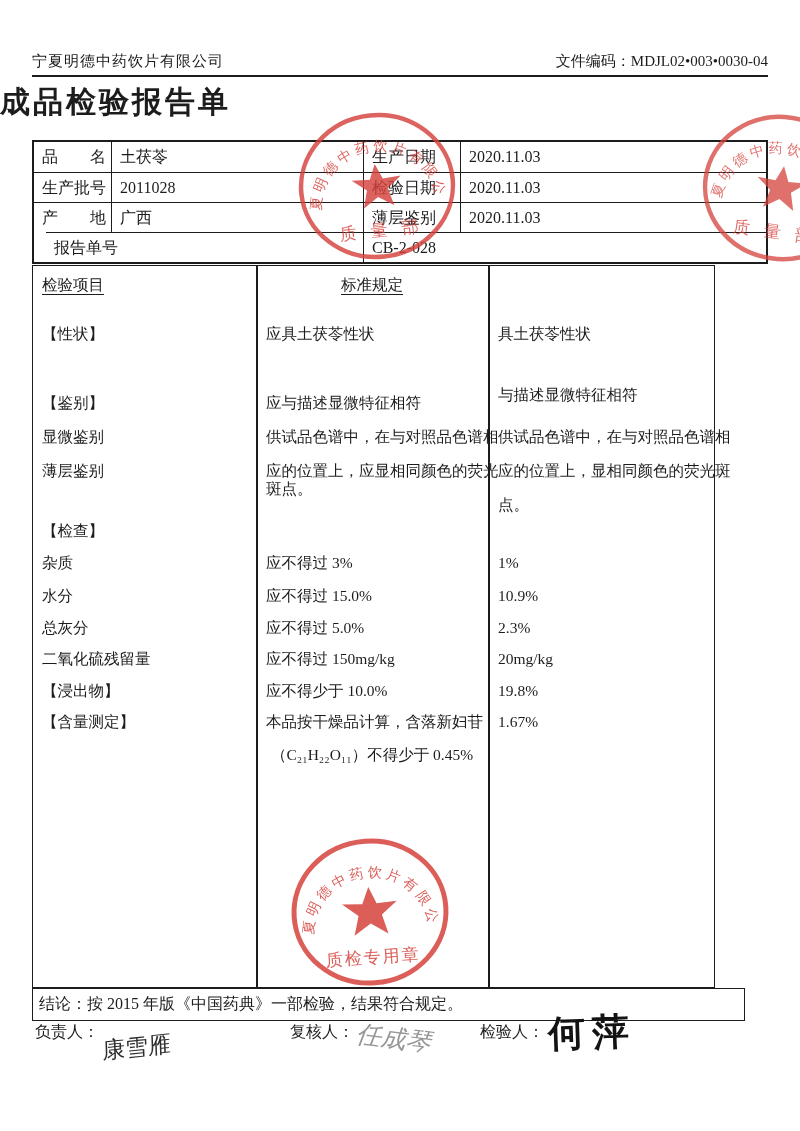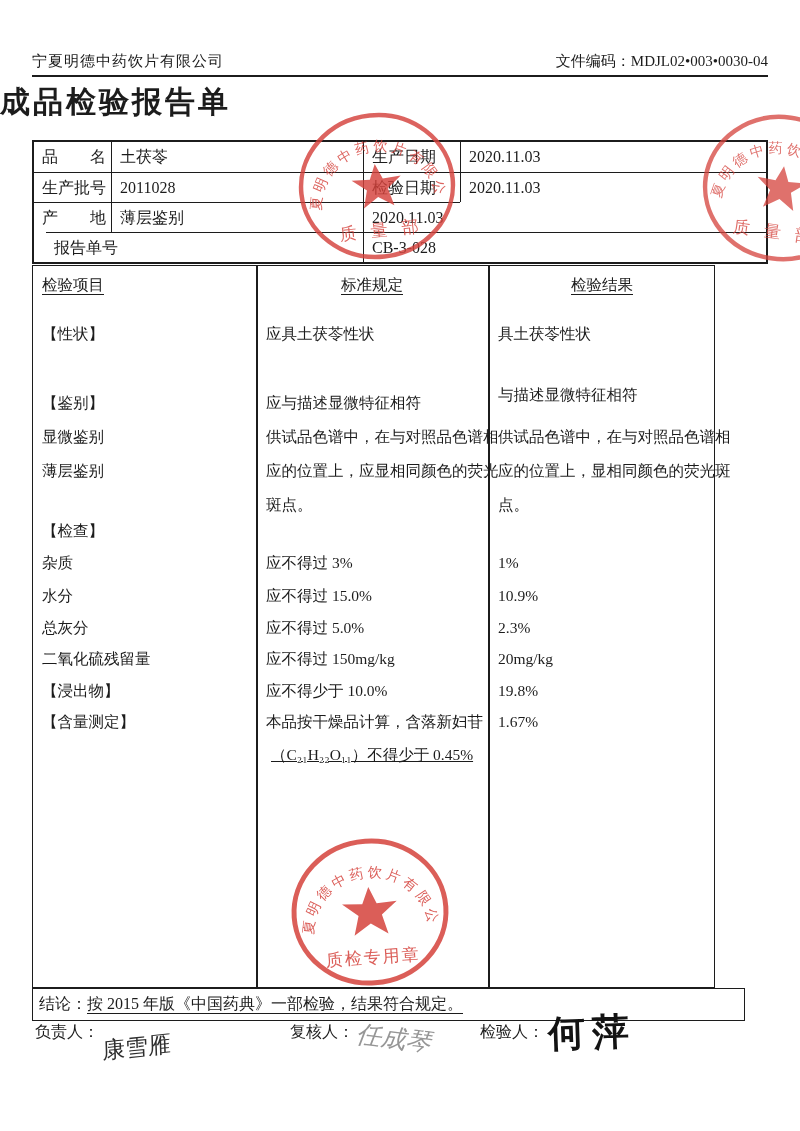--- a/index.html
+++ b/index.html
@@ -37,28 +37,28 @@
   .v1 { left:223px; } .v2 { left:455px; }
   .ln { position:absolute; height:22px; line-height:22px; white-space:nowrap; }
   .c1 { left:9px; }
   .c2 { left:233px; }
   .c3 { left:465px; }
   .hcell { position:absolute; top:8px; height:22px; line-height:22px; text-align:center;
            text-decoration:underline; text-underline-offset:4px; }
   .h1 { left:9px; width:130px; text-align:left; }
   .h2 { left:223px; width:232px; }
   .h3 { left:455px; width:228px; }
-  .indent { left:238px;text-decoration:underline; }
+  .indent { left:238px; }
   
   .conclusion {
     position:absolute; left:32px; top:988px; width:713px; height:33px;
     border:1.5px solid #1c1c1c; font-size:16px; line-height:30px; padding-left:6px;
     white-space:nowrap;
   }
-  .conclusion .u { text-decoration:underline; text-underline-offset:4px;text-align:center; }
+  .conclusion .u { text-underline-offset:4px;text-align:center; }
   
   .sig-label { position:absolute; top:1022px; font-size:16px; }
   .sig { position:absolute; white-space:nowrap; }
   .sig-resp { left:102px; top:1032px; font-size:23px; color:#2e2e2e;
               transform:rotate(-6deg) skewX(-4deg); }
   .sig-rev  { left:358px; top:1022px; font-size:25px; color:#969696;
               transform:rotate(7deg) skewX(-14deg); }
   .sig-insp { left:548px; top:1008px; font-size:37px; font-weight:bold; color:#131313;
               letter-spacing:7px; transform:rotate(-2deg); }
   
@@ -82,52 +82,52 @@
     <div class="ic-bl">土茯苓</div>
     <div class="ic-bl">生产日期</div>
     <div class="ic-bl">2020.11.03</div>
 
     <div class="ic-bt">生产批号</div>
     <div class="ic-bl ic-bt">2011028</div>
     <div class="ic-bl ic-bt">检验日期</div>
     <div class="ic-bl ic-bt">2020.11.03</div>
 
     <div class="ic-bt">产　　地</div>
+    <div class="ic-bl ic-bt">广西</div>
     <div class="ic-bl ic-bt">薄层鉴别</div>
     <div class="ic-bl ic-bt">2020.11.03</div>
 
     <div class="ic-bt span2a">报告单号</div>
-    <div class="ic-bl ic-bt span2b">CB-3-028</div>
+    <div class="ic-bl ic-bt span2b">CB-2-028</div>
   </div>
 
   <div class="main-table">
     <div class="v v1"></div>
     <div class="v v2"></div>
 
     <div class="hcell h1">检验项目</div>
     <div class="hcell h2">标准规定</div>
-    <div class="hcell h3">检验结果</div>
 
     <div class="ln c1" style="top:57px">【性状】</div>
     <div class="ln c2" style="top:57px">应具土茯苓性状</div>
     <div class="ln c3" style="top:57px">具土茯苓性状</div>
 
     <div class="ln c1" style="top:126px">【鉴别】</div>
     <div class="ln c2" style="top:126px">应与描述显微特征相符</div>
     <div class="ln c3" style="top:118px">与描述显微特征相符</div>
 
     <div class="ln c1" style="top:160px">显微鉴别</div>
     <div class="ln c2" style="top:160px">供试品色谱中，在与对照品色谱相</div>
     <div class="ln c3" style="top:160px">供试品色谱中，在与对照品色谱相</div>
 
     <div class="ln c1" style="top:194px">薄层鉴别</div>
     <div class="ln c2" style="top:194px">应的位置上，应显相同颜色的荧光</div>
     <div class="ln c3" style="top:194px">应的位置上，显相同颜色的荧光斑</div>
 
-    <div class="ln c2" style="top:228px">斑点。</div>
+    <div class="ln c2" style="top:212px">斑点。</div>
     <div class="ln c3" style="top:228px">点。</div>
 
     <div class="ln c1" style="top:254px">【检查】</div>
 
     <div class="ln c1" style="top:286px">杂质</div>
     <div class="ln c2" style="top:286px">应不得过 3%</div>
     <div class="ln c3" style="top:286px">1%</div>
 
     <div class="ln c1" style="top:319px">水分</div>
     <div class="ln c2" style="top:319px">应不得过 15.0%</div>

